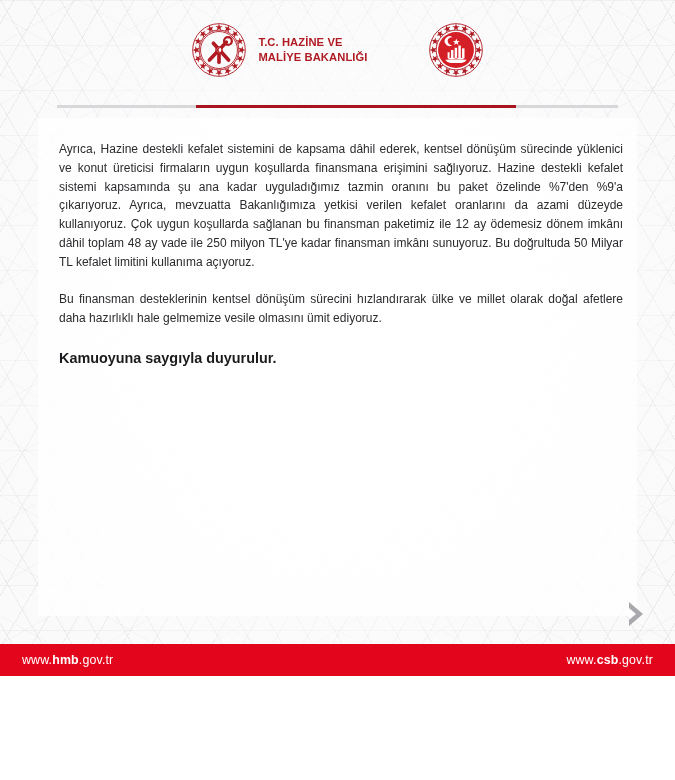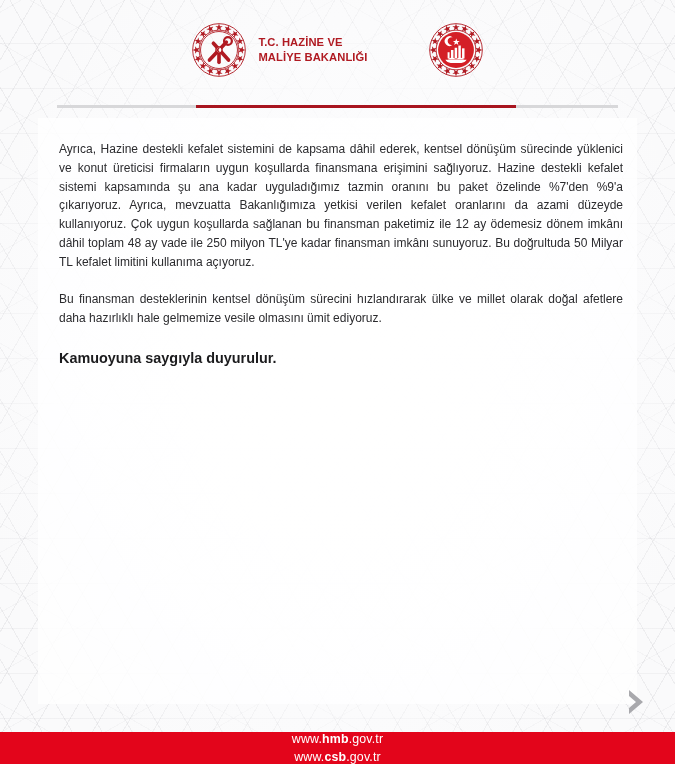--- a/index.html
+++ b/index.html
@@ -13,21 +13,21 @@
     font-family: "Liberation Sans", sans-serif;
     background: #ffffff;
     position: relative;
     overflow: hidden;
   }
 
   
   .page {
     position: relative;
     width: 675px;
-    height: 764px;
+    height: 676px;
     background: #fbfbfc;
     overflow: hidden;
   }
 
   
   .pattern-layer {
     position: absolute;
     inset: 0;
     background-image:
       repeating-linear-gradient(60deg,  rgba(120,120,130,.10) 0 1px, transparent 1px 26px),
@@ -143,21 +143,20 @@
   
   .footer {
     position: absolute;
     left: 0; right: 0; bottom: 0;
     height: 32px;
     background: #e3051b;
     display: flex;
     align-items: center;
     justify-content: space-between;
     padding: 0 22px;
-    flex-direction: column;
   }
   .footer-link {
     color: #ffffff;
     font-size: 12.4px;
     letter-spacing: .15px;
     text-decoration: none;
     white-space: nowrap;
   }
   .footer-link b { font-weight: bold; }
 </style>

